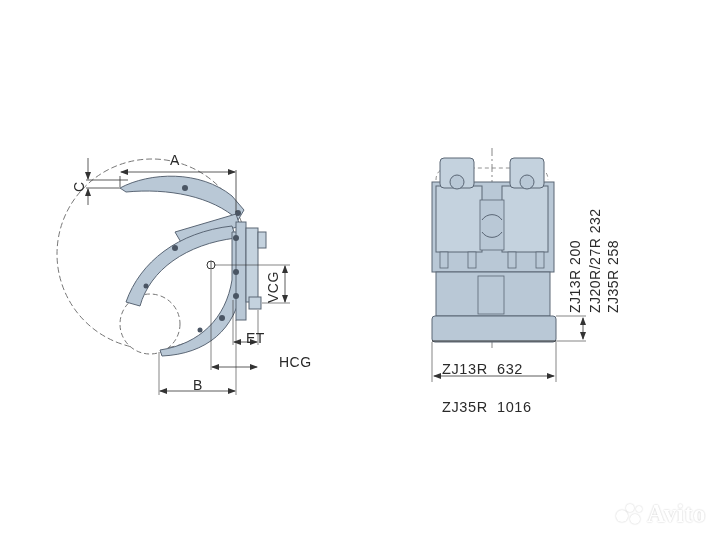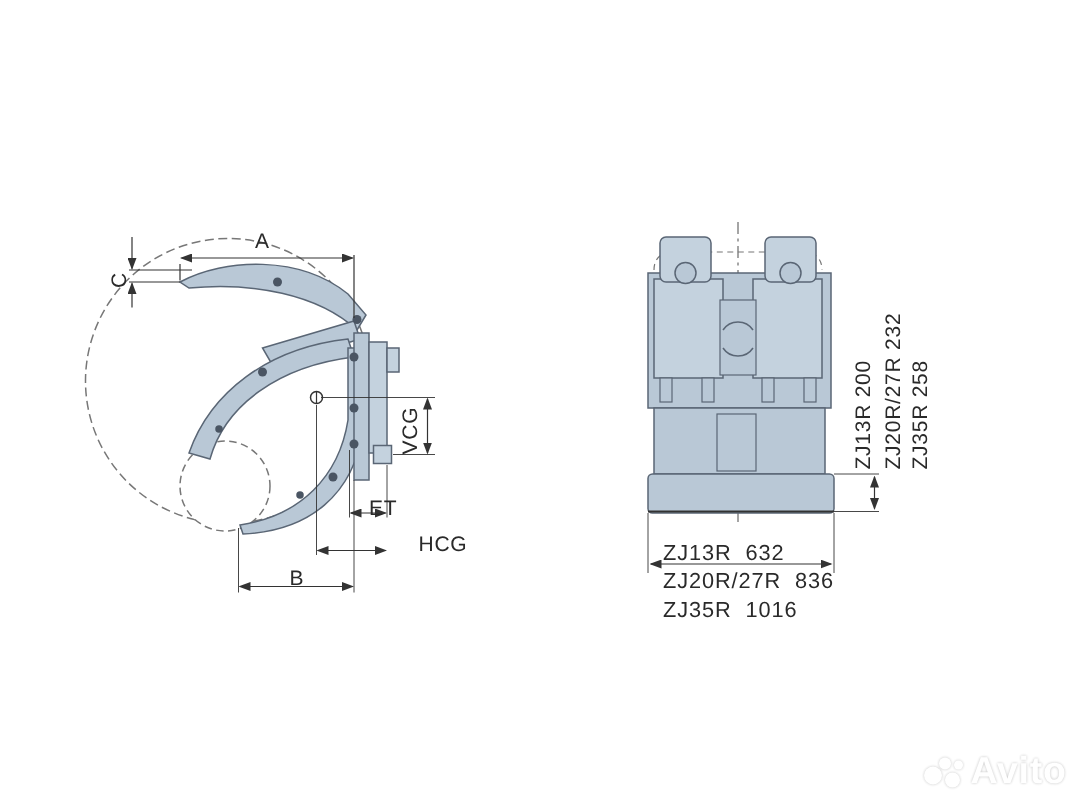--- a/index.html
+++ b/index.html
@@ -4,21 +4,21 @@
 <style>
   html,body{margin:0;padding:0;background:#ffffff;}
   #canvas{position:relative;width:720px;height:540px;background:#ffffff;overflow:hidden;font-family:"Liberation Sans",sans-serif;}
   svg{position:absolute;left:0;top:0;}
   .lbl{position:absolute;font-size:14px;color:#2a2a2a;letter-spacing:0.5px;white-space:nowrap;line-height:1;}
   .vlbl{position:absolute;font-size:14px;color:#2a2a2a;letter-spacing:0.5px;white-space:nowrap;transform-origin:left top;transform:rotate(-90deg);line-height:1;}
   .spec{position:absolute;font-size:14.5px;color:#2a2a2a;letter-spacing:0.6px;white-space:nowrap;line-height:1;}
   .wm{position:absolute;left:614px;top:500px;display:flex;align-items:center;gap:3px;opacity:0.9;}
   .wm-dots{position:relative;width:30px;height:24px;}
   .wm-dot{position:absolute;border-radius:50%;background:#ffffff;box-shadow:0 0 2px rgba(0,0,0,0.25);}
-  .wm-text{font-size:25px;font-weight:bold;color:#ffffff;text-shadow:0 0 2px rgba(0,0,0,0.28);letter-spacing:0.5px;}
+  .wm-text{font-size:25px;font-weight:bold;color:#ffffff;text-shadow:0 0 2px rgba(0,0,0,0.28);letter-spacing:0.5px;font-family:Liberation Serif, serif;}
 </style>
 </head>
 <body>
 
 <div id="canvas">
 
 <svg width="720" height="540" viewBox="0 0 720 540">
   <defs>
     <marker id="arr" markerWidth="8" markerHeight="6" refX="7" refY="3" orient="auto" markerUnits="userSpaceOnUse">
       <path d="M0,0 L8,3 L0,6 Z" fill="#333"></path>
@@ -133,21 +133,20 @@
 <span class="vlbl" style="left:266px;top:303px;">VCG</span>
 <span class="lbl" style="left:246px;top:331px;">ET</span>
 <span class="lbl" style="left:279px;top:355px;">HCG</span>
 <span class="lbl" style="left:193px;top:378px;">B</span>
 
 <span class="vlbl" style="left:568px;top:313px;">ZJ13R 200</span>
 <span class="vlbl" style="left:588px;top:313px;">ZJ20R/27R 232</span>
 <span class="vlbl" style="left:606px;top:313px;">ZJ35R 258</span>
 
 <span class="spec" style="left:442px;top:362px;white-space:pre;">ZJ13R  632</span>
-<span class="spec" style="left:442px;top:381px;white-space:pre;">ZJ20R/27R  836</span>
 <span class="spec" style="left:442px;top:400px;white-space:pre;text-align:right;">ZJ35R  1016</span>
 
 <div class="wm">
   <div class="wm-dots">
     <span class="wm-dot" style="left:2px;top:8px;width:12px;height:12px;"></span>
     <span class="wm-dot" style="left:12px;top:2px;width:8px;height:8px;"></span>
     <span class="wm-dot" style="left:16px;top:12px;width:10px;height:10px;"></span>
     <span class="wm-dot" style="left:22px;top:4px;width:6px;height:6px;"></span>
   </div>
   <span class="wm-text">Avito</span>

